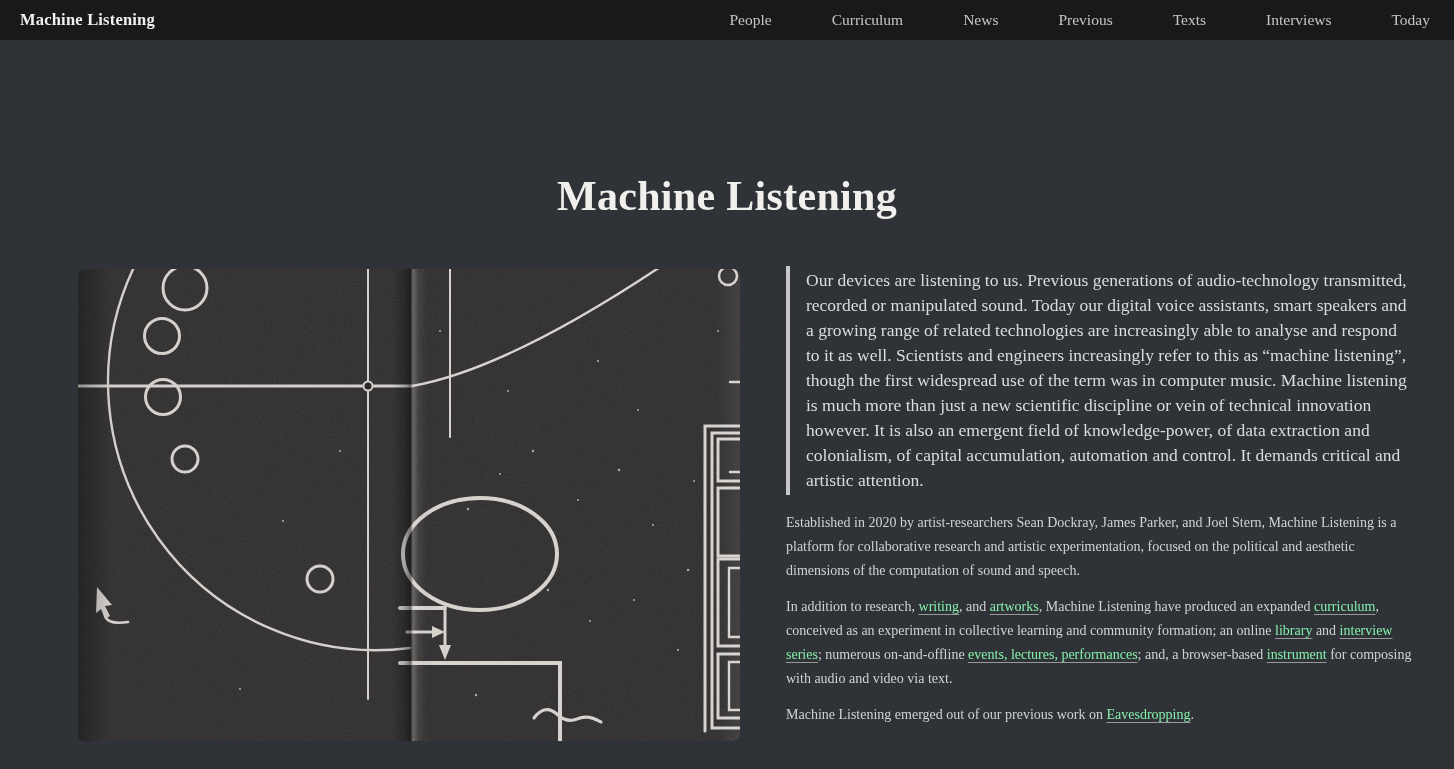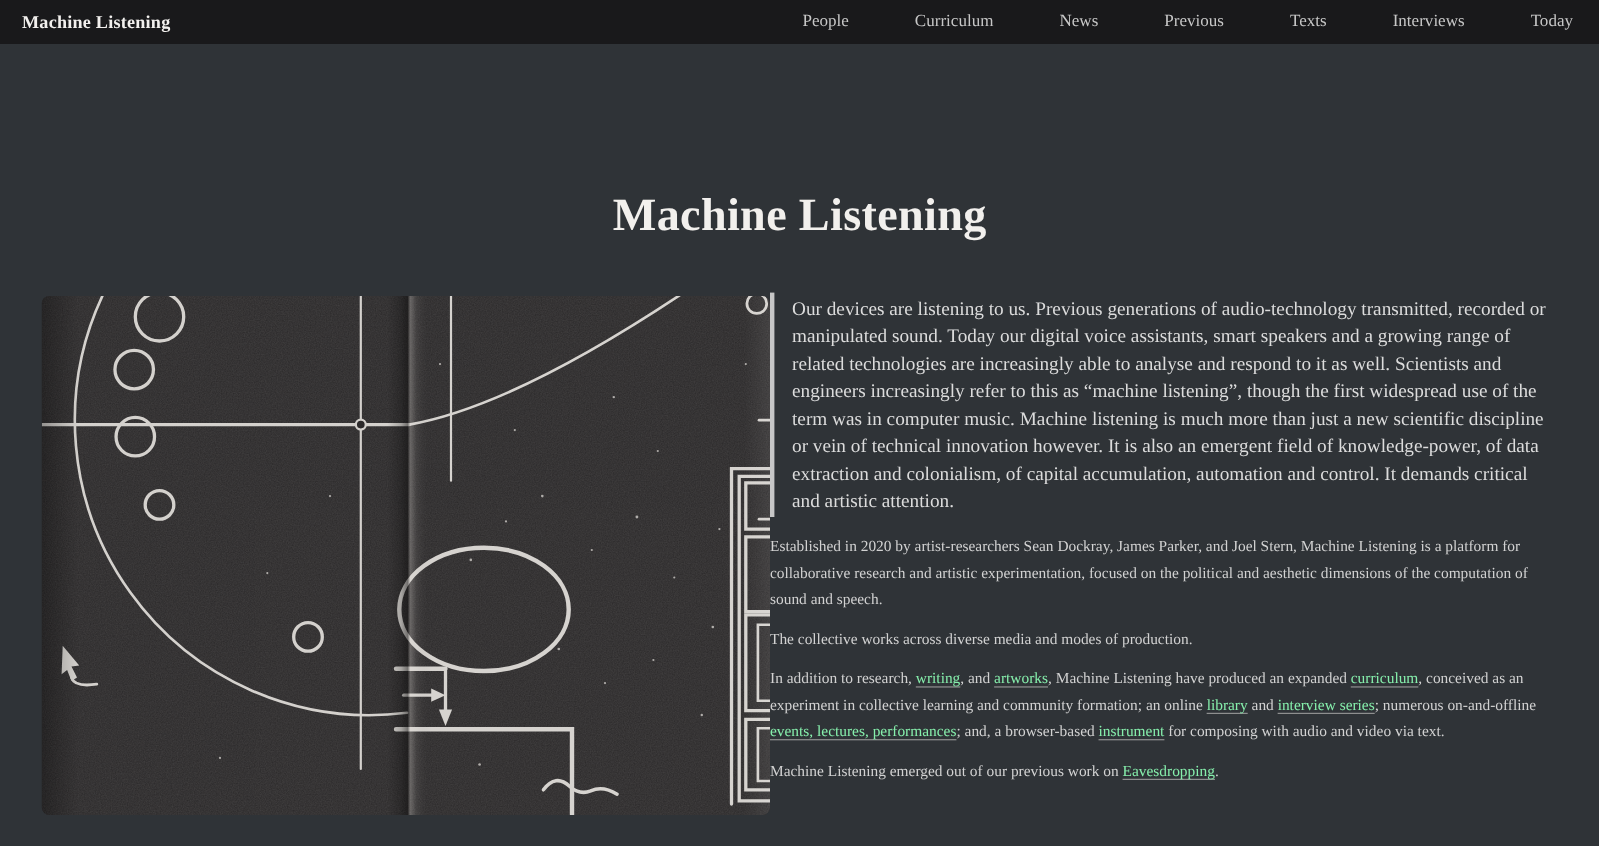--- a/index.html
+++ b/index.html
@@ -44,22 +44,24 @@
     font-size: 42px;
     line-height: 48px;
     font-weight: bold;
     letter-spacing: 0.3px;
   }
 
   
   .content {
     display: flex;
     align-items: flex-start;
+    gap: 46px;
     padding: 0 42px 0 38px;
     margin-top: 49px;
+    margin-left: 40px;
   }
   .figure {
     flex: 0 0 662px;
     width: 662px;
     height: 472px;
     border-radius: 7px;
     overflow: hidden;
     background: #2b292a;
     position: relative;
   }
@@ -204,18 +206,17 @@
       </g>
 
       <rect x="314" y="0" width="40" height="472" fill="url(#seamG)"></rect>
       <rect width="662" height="472" fill="url(#edgeG)"></rect>
     </svg>
   </div>
 
   <div class="text-col">
     <blockquote class="lead">Our devices are listening to us. Previous generations of audio-technology transmitted, recorded or manipulated sound. Today our digital voice assistants, smart speakers and a growing range of related technologies are increasingly able to analyse and respond to it as well. Scientists and engineers increasingly refer to this as “machine listening”, though the first widespread use of the term was in computer music. Machine listening is much more than just a new scientific discipline or vein of technical innovation however. It is also an emergent field of knowledge-power, of data extraction and colonialism, of capital accumulation, automation and control. It demands critical and artistic attention.</blockquote>
     <p><span>Established in 2020 by artist-researchers Sean Dockray, James Parker, and Joel Stern, Machine Listening is a platform for collaborative research and artistic experimentation, focused on the political and aesthetic dimensions of the computation of sound and speech.</span></p>
-    <p><span>The collective works across diverse media and modes of production.</span></p>
     <p><span>In addition to research, </span><a href="#" class="inline-link">writing</a><span>, and </span><a href="#" class="inline-link">artworks</a><span>, Machine Listening have produced an expanded </span><a href="#" class="inline-link">curriculum</a><span>, conceived as an experiment in collective learning and community formation; an online </span><a href="#" class="inline-link">library</a><span> and </span><a href="#" class="inline-link">interview series</a><span>; numerous on-and-offline </span><a href="#" class="inline-link">events, lectures, performances</a><span>; and, a browser-based </span><a href="#" class="inline-link">instrument</a><span> for composing with audio and video via text.</span></p>
     <p><span>Machine Listening emerged out of our previous work on </span><a href="#" class="inline-link">Eavesdropping</a><span>.</span></p>
   </div>
 
 </main>
 
 </body></html>

